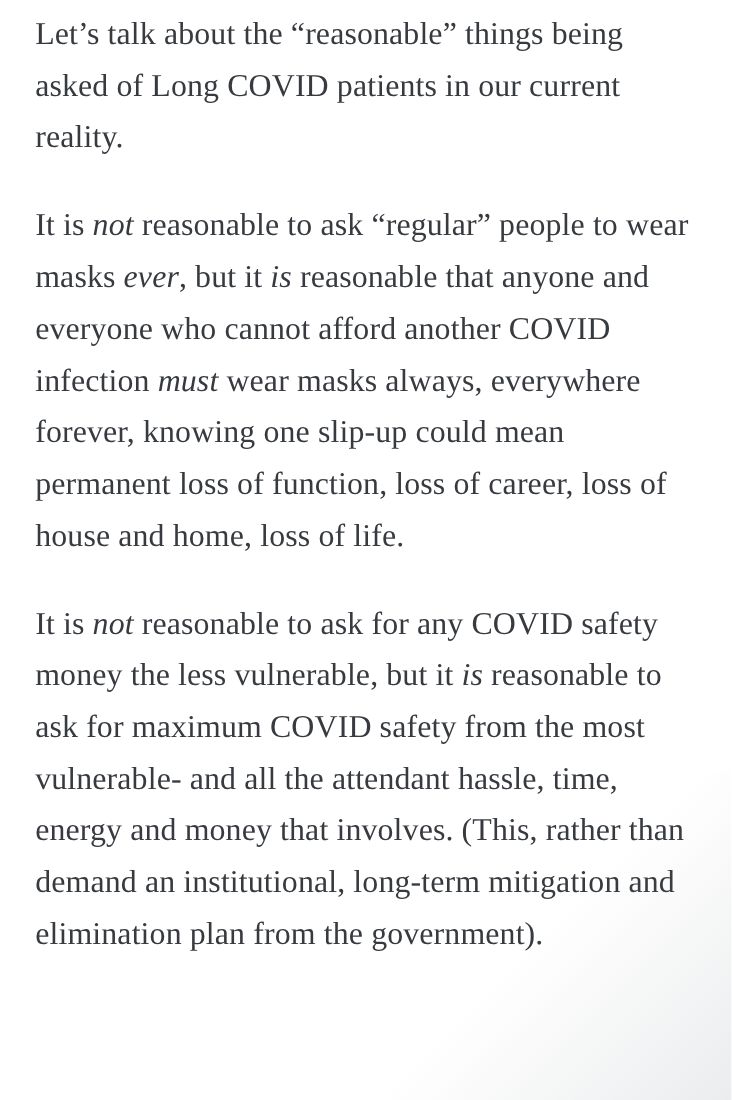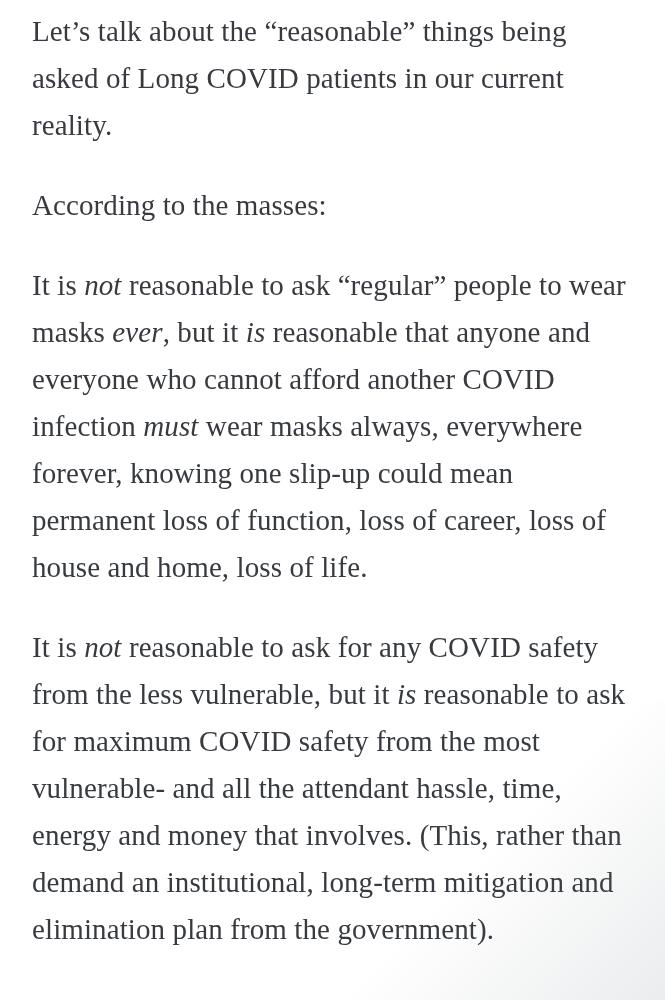--- a/index.html
+++ b/index.html
@@ -37,18 +37,17 @@
     height: 300px;
     pointer-events: none;
     background: linear-gradient(315deg, rgba(130, 138, 146, 0.16) 0%, rgba(255, 255, 255, 0) 45%);
   }
 </style>
 </head>
 <body>
 
 <div class="post-body">
   <p><span>Let’s talk about the “reasonable” things being asked of Long COVID patients in our current reality.</span></p>
-  <p><span>According to the masses:</span></p>
   <p><span>It is </span><em>not</em><span> reasonable to ask “regular” people to wear masks </span><em>ever</em><span>, but it </span><em>is</em><span> reasonable that anyone and everyone who cannot afford another COVID infection </span><em>must</em><span> wear masks always, everywhere forever, knowing one slip-up could mean permanent loss of function, loss of career, loss of house and home, loss of life.</span></p>
-  <p><span>It is </span><em>not</em><span> reasonable to ask for any COVID safety from the less vulnerable, but it </span><em>is</em><span> reasonable to ask for maximum COVID safety from the most vulnerable- and all the attendant hassle, time, energy and money that involves. (This, rather than demand an institutional, long-term mitigation and elimination plan from the government).</span></p>
+  <p><span>It is </span><em>not</em><span> reasonable to ask for any COVID safety money the less vulnerable, but it </span><em>is</em><span> reasonable to ask for maximum COVID safety from the most vulnerable- and all the attendant hassle, time, energy and money that involves. (This, rather than demand an institutional, long-term mitigation and elimination plan from the government).</span></p>
 </div>
 
 <div class="corner-shadow"></div>
 
 </body></html>

